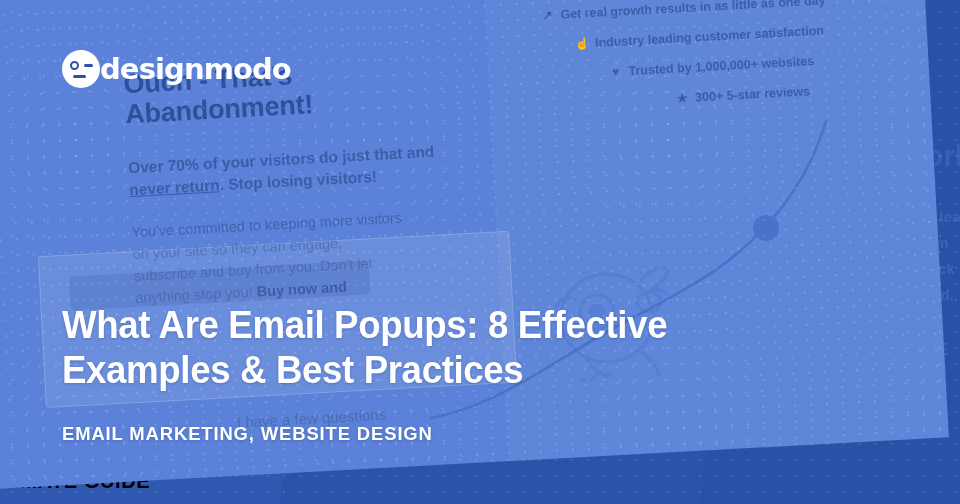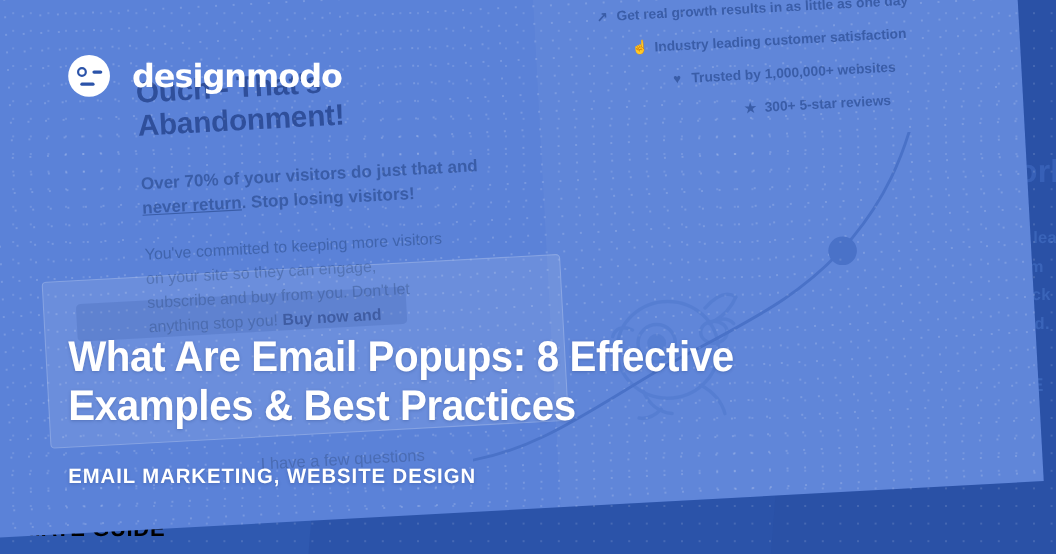--- a/index.html
+++ b/index.html
@@ -101,21 +101,21 @@
     background:rgba(47,79,155,.18);
     border-radius:4px;
   }
   
   .curve{position:absolute;left:430px;top:120px;width:480px;height:360px;z-index:12;}
   
   .mascot{position:absolute;left:545px;top:240px;width:150px;height:165px;z-index:11;opacity:.5;}
   
   .logo{
     position:absolute;left:62px;top:50px;z-index:60;
-    display:flex;align-items:center;gap:20px;
+    display:flex;align-items:center;gap:0;
   }
   .logo-mark{
     width:38px;height:38px;border-radius:50%;background:#ffffff;
     position:relative;flex:none;
   }
   .logo-mark .eye{
     position:absolute;left:8px;top:11px;width:9px;height:9px;border-radius:50%;
     border:2.6px solid #2b53a9;box-sizing:border-box;background:transparent;
   }
   .logo-mark .dash{

